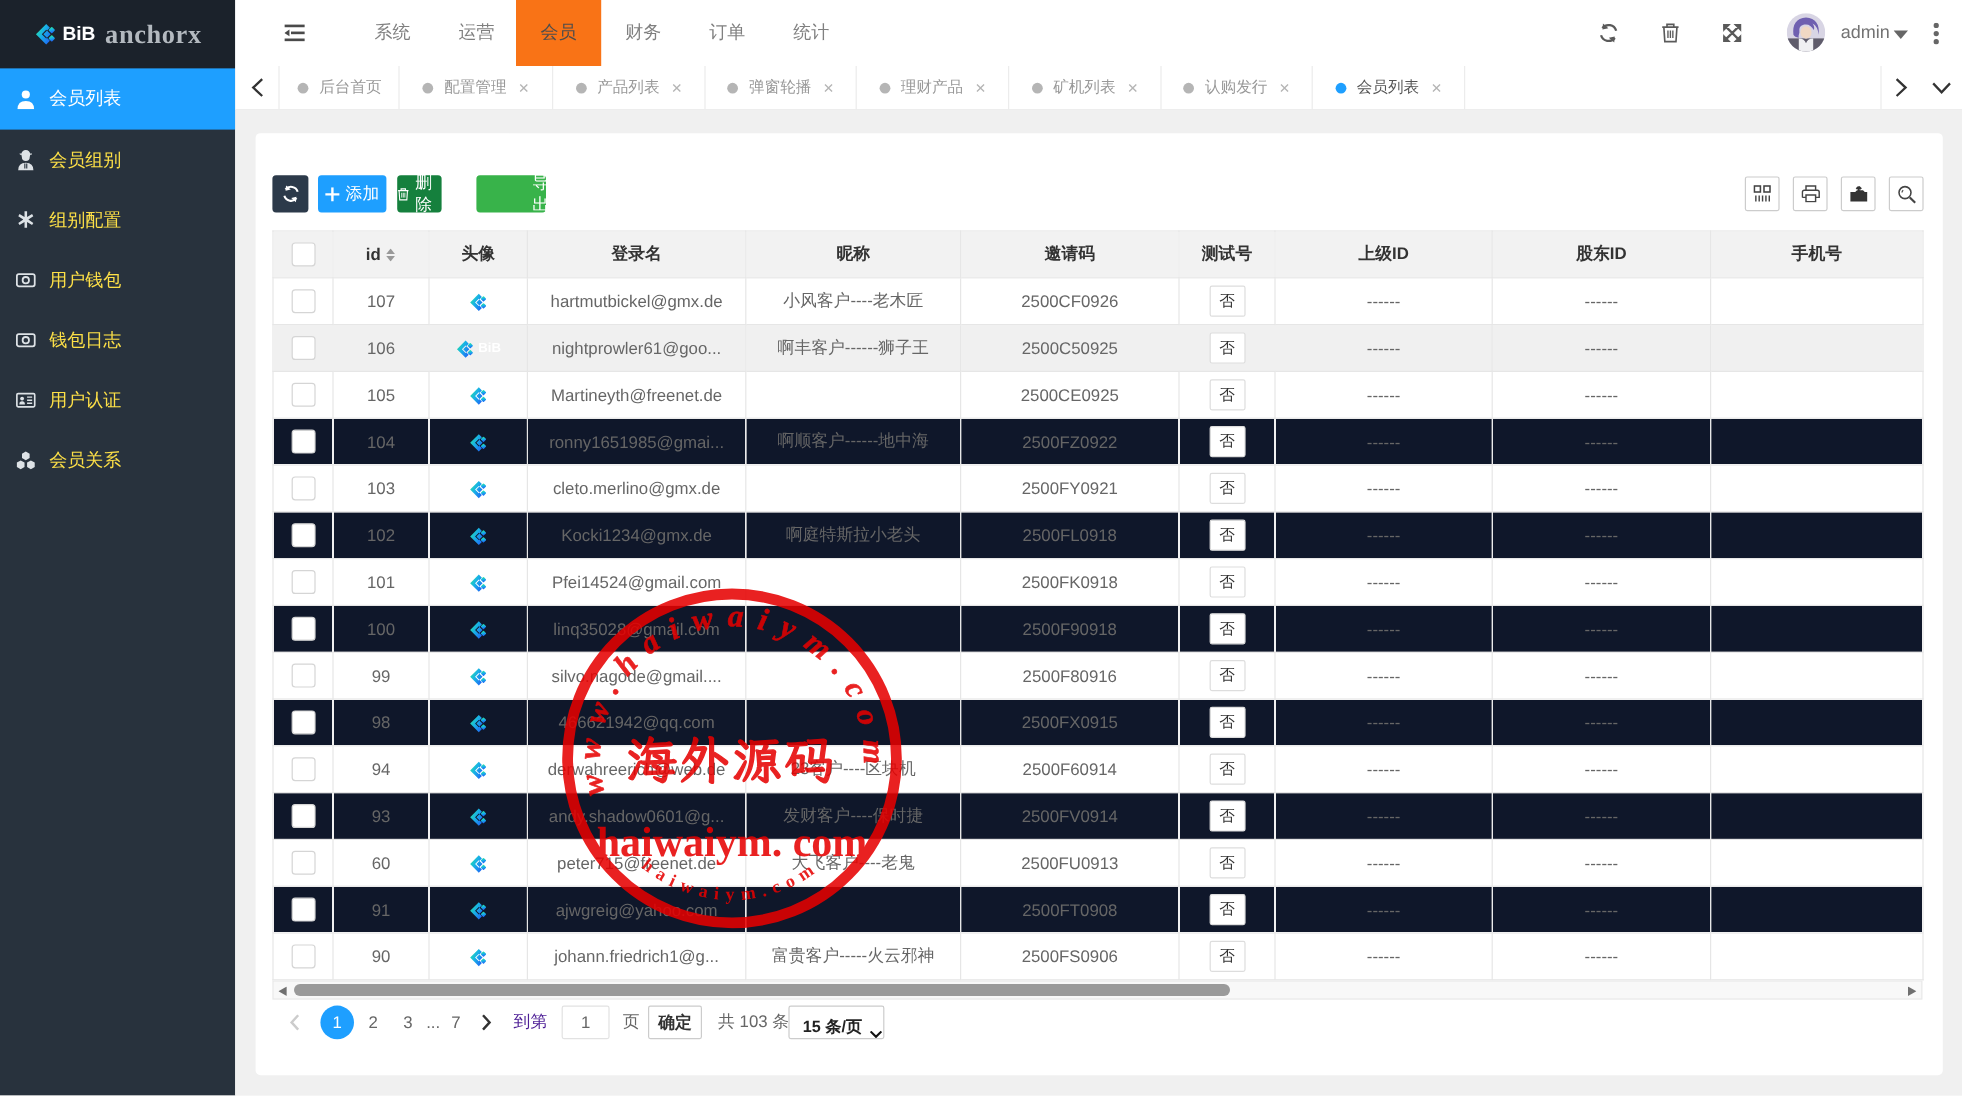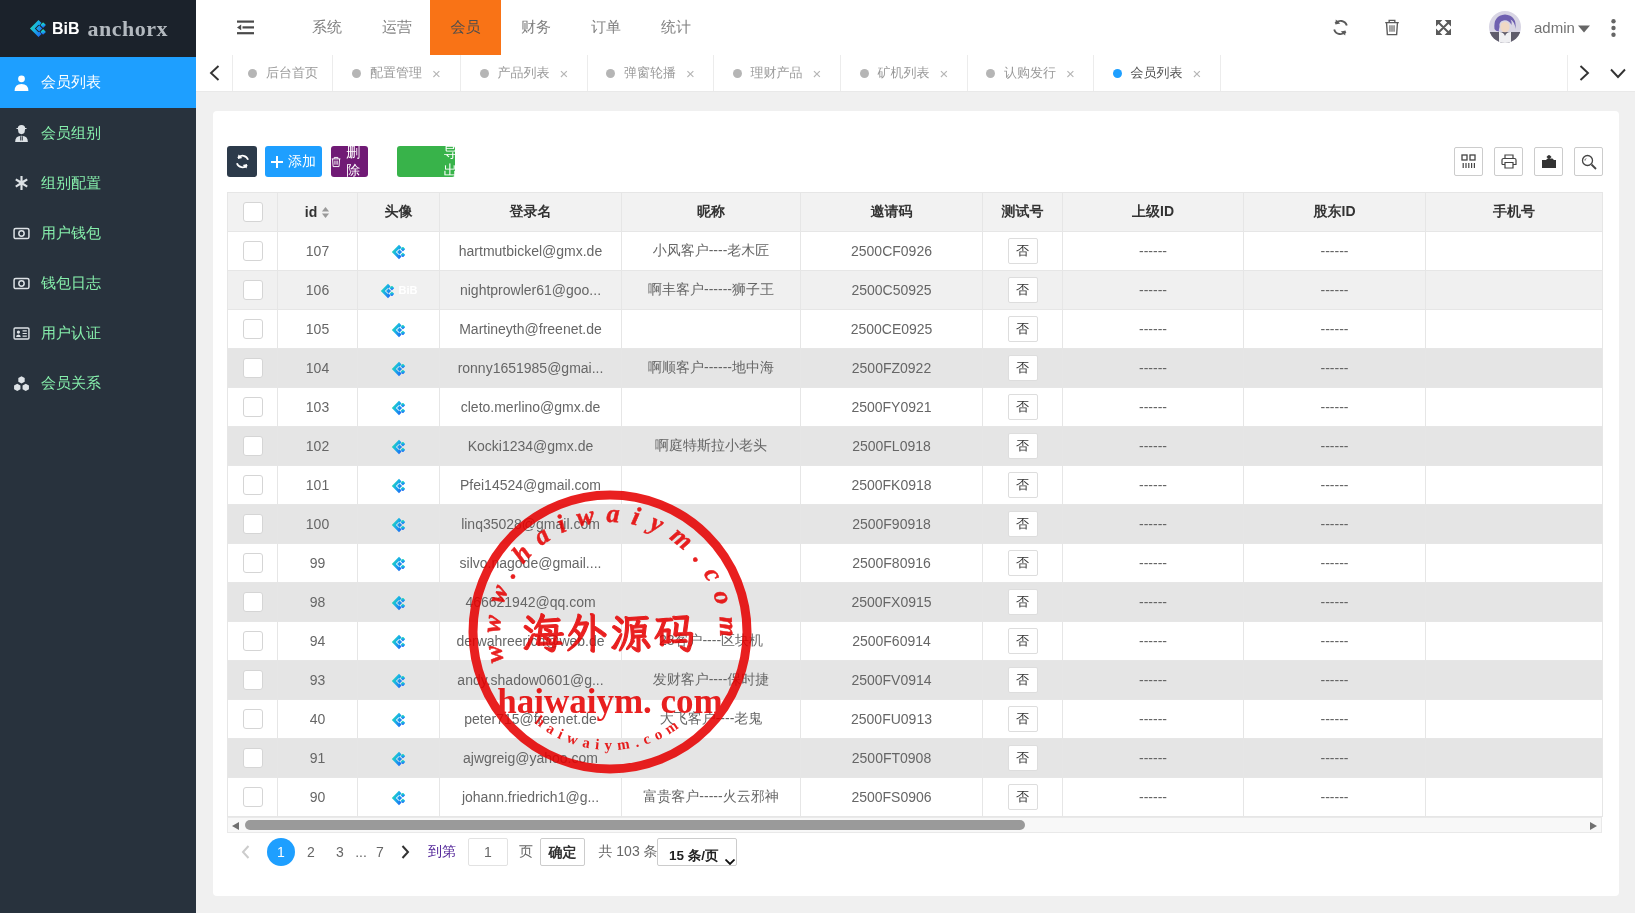--- a/index.html
+++ b/index.html
@@ -2,42 +2,42 @@
 <html><head>
 <meta charset="utf-8">
 <style>
 *{margin:0;padding:0;box-sizing:border-box;}
 html,body{width:1635px;height:913px;overflow:hidden;}
 body{font-family:"Liberation Sans",sans-serif;background:#f0f0f0;position:relative;}
 #sidebar{position:absolute;left:0;top:0;width:196px;height:913px;background:#28323d;}
 #logo{height:57px;background:#1b222b;display:flex;align-items:center;padding-left:29px;}
 #logo .bib{color:#fff;font-weight:bold;font-size:16px;margin-left:4px;}
 #logo .anchorx{color:#b3b9bf;font-weight:bold;font-size:22px;margin-left:8px;letter-spacing:0.5px;font-family:"Liberation Serif",serif;}
-.mitem{height:50px;display:flex;align-items:center;color:#86efac;font-size:15px;position:relative;}
+.mitem{height:50px;display:flex;align-items:center;color:#fde047;font-size:15px;position:relative;}
 .mitem svg{position:absolute;left:13px;width:17px;height:17px;}
 .mitem span{position:absolute;left:41px;}
 .mitem.active{background:#1e9fff;color:#fff;height:51px;}
 #navbar{position:absolute;left:196px;top:0;width:1439px;height:55px;background:#fff;}
 .topmenu{position:absolute;top:0;height:55px;display:flex;align-items:center;justify-content:center;font-size:15px;color:#808080;}
 .topmenu.active{background:#f97316;color:#4d4d4d;}
 #tabbar{position:absolute;left:196px;top:55px;width:1439px;height:37px;background:#fff;border-bottom:1px solid #e9e9e9;padding-left:23px;}
 .tab{position:absolute;top:0;height:36px;border-right:1px solid #ececec;display:flex;align-items:center;justify-content:center;font-size:13px;color:#999;}
 .tab .dot{width:9px;height:9px;border-radius:50%;background:#b5b5b5;margin-right:9px;}
 .tab.active .dot{background:#1e9fff;}
 .tab.active{color:#555;}
 .tab .x{color:#b5b5b5;font-size:15px;margin-left:10px;font-weight:normal;}
 #main{position:absolute;left:196px;top:92px;width:1439px;height:821px;background:#f0f0f0;}
 #card{position:absolute;left:17px;top:19px;width:1406px;height:785px;background:#fff;border-radius:4px;}
 .btn{position:absolute;top:35px;height:31px;border-radius:3px;color:#fff;font-size:14px;display:flex;align-items:center;justify-content:center;}
 .iconbtn{position:absolute;top:36px;width:29px;height:29px;border:1px solid #ccc;border-radius:2px;background:#fff;display:flex;align-items:center;justify-content:center;}
 table{border-collapse:collapse;position:absolute;left:14px;top:81px;table-layout:fixed;}
 th,td{border:1px solid #e6e6e6;font-size:14px;text-align:center;overflow:hidden;white-space:nowrap;}
 th{background:#f2f2f2;color:#333;height:39px;font-size:14px;}
 td{height:39px;color:#666;background:#fff;}
-tr.odd td{background:#e5e5e5;}
+tr.odd td{background:#0f172a;}
 tr.hov td{background:#f0f0f0;}
 .chk{width:20px;height:20px;border:1px solid #d5d5d5;border-radius:3px;background:#fff;display:inline-block;vertical-align:middle;}
 .nobtn{display:inline-block;width:30px;height:26px;line-height:24px;border:1px solid #ddd;border-radius:2px;color:#333;font-size:13px;background:#fff;}
 #pager{position:absolute;left:14px;top:727px;height:28px;width:1380px;font-size:14px;color:#666;}
 .pg{position:absolute;top:0;height:28px;display:flex;align-items:center;justify-content:center;}
 </style>
 </head>
 <body>
 <svg width="0" height="0" style="position:absolute">
     <defs>
@@ -194,21 +194,21 @@
           <g fill="none" stroke="#fff" stroke-width="2">
             <path d="M14.8 6.6 A6.6 6.6 0 0 0 3.3 4.4"></path>
             <path d="M2.2 10.4 A6.6 6.6 0 0 0 13.7 12.6"></path>
           </g>
           <path fill="#fff" d="M3.8 0.6 L3.4 5.6 8.3 4.5 Z M13.2 16.4 l0.4-5 -4.9 1.1 Z"></path>
         </svg>
       </div>
     <div class="btn" style="left:52px;width:57px;background:#1e9fff;"><svg width="12" height="12" viewBox="0 0 12 12" fill="#fff" style="margin-right:5px">
           <path d="M5 0 h2 v5 h5 v2 H7 v5 H5 V7 H0 V5 h5 Z"></path>
         </svg>添加</div>
-    <div class="btn" style="left:118px;width:37px;background:#701a75;"><svg width="13" height="14" viewBox="0 0 14 15" fill="none" stroke="#fff" stroke-width="1.3" style="margin-right:5px">
+    <div class="btn" style="left:118px;width:37px;background:#15803d;"><svg width="13" height="14" viewBox="0 0 14 15" fill="none" stroke="#fff" stroke-width="1.3" style="margin-right:5px">
           <path d="M1 3.2 h12 M4.5 3 V1.2 h5 V3 M2.2 3.4 l0.7 10.4 h8.2 l0.7-10.4"></path>
           <path d="M5.2 5.6 v5.6 M7 5.6 v5.6 M8.8 5.6 v5.6" stroke-width="1"></path>
         </svg>删除</div>
     <div class="btn" style="left:184px;width:58px;background:#38b34a;padding-left:44px;"><svg width="13" height="14" viewBox="0 0 13 14" fill="#fff" style="margin-right:5px">
           <path d="M0 0 h9 l4 4 v10 H0 Z M9 0 v4 h4 Z" fill="#fff"></path>
           <path d="M3.2 6 l2 3 -2 3 h1.8 l1.2-1.9 1.2 1.9 h1.8 l-2-3 2-3 H7.4 L6.2 7.9 5 6 Z" fill="#38b34a"></path>
         </svg>导出</div>
     <div class="iconbtn" style="left:1241px">
         <svg width="15" height="15" viewBox="0 0 15 15" fill="none" stroke="#444" stroke-width="1.3">
           <rect x="1" y="1" width="5" height="5"></rect>
@@ -414,21 +414,21 @@
             <td>andy.shadow0601@g...</td>
             <td>发财客户----保时捷</td>
             <td>2500FV0914</td>
             <td><span class="nobtn">否</span></td>
             <td>------</td>
             <td>------</td>
             <td></td>
           </tr>
           <tr>
             <td><span class="chk"></span></td>
-            <td>40</td>
+            <td>60</td>
             <td><svg width="16" height="16" viewBox="0 0 16 16" style="vertical-align:middle">
                 <use href="#mark"></use>
               </svg></td>
             <td>peter715@freenet.de</td>
             <td>大飞客户----老鬼</td>
             <td>2500FU0913</td>
             <td><span class="nobtn">否</span></td>
             <td>------</td>
             <td>------</td>
             <td></td>

